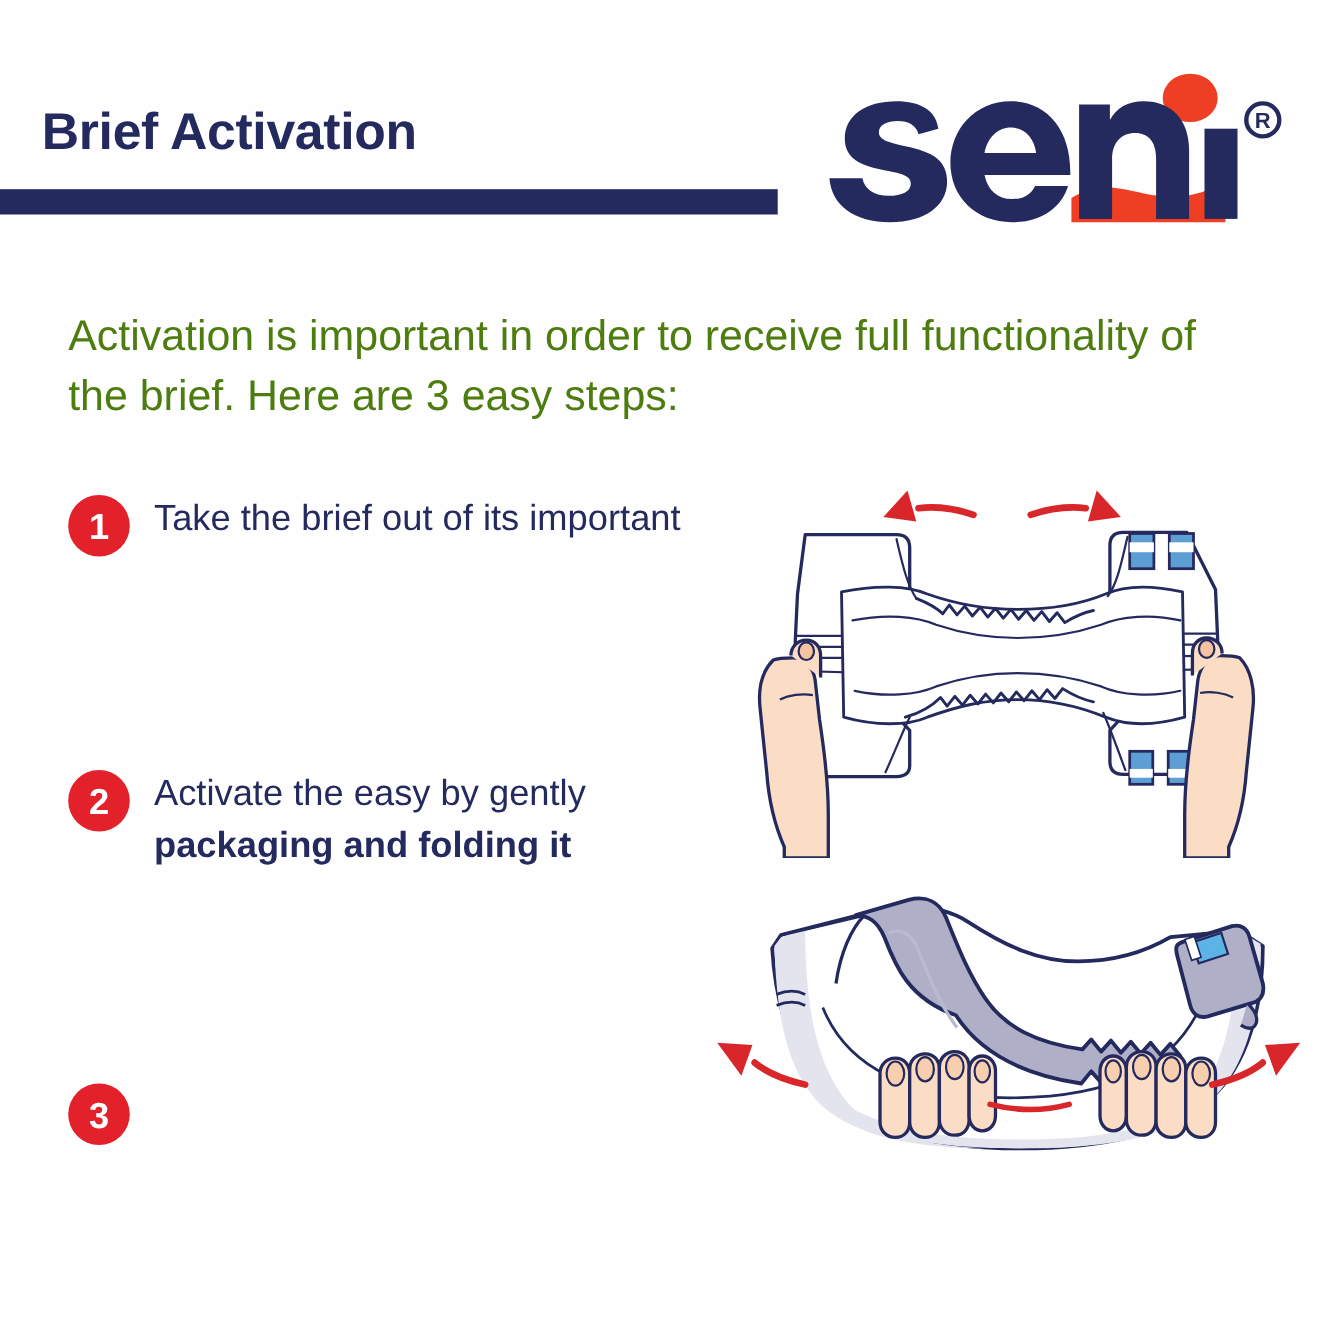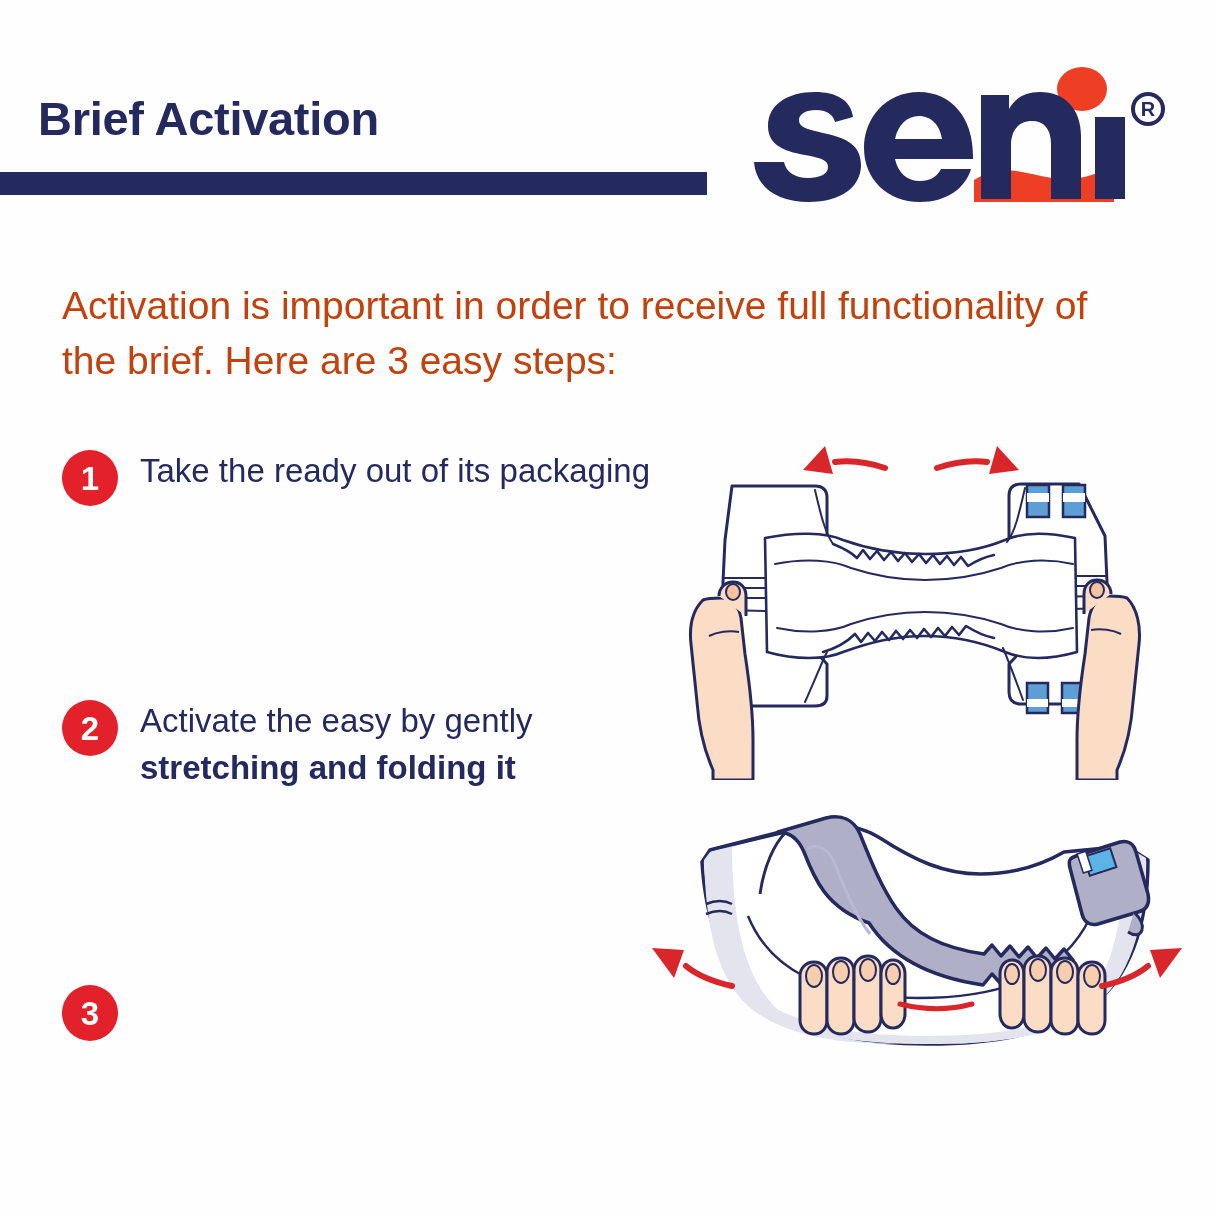--- a/index.html
+++ b/index.html
@@ -59,21 +59,21 @@
   .logo svg { display: block; }
 
   
   .intro {
     position: absolute;
     left: 62px;
     top: 278px;
     width: 1040px;
     font-size: 39px;
     line-height: 1.42;
-    color: #c2410c;
+    color: #4d7c0f;
     font-weight: 400;
   }
 
   
   .steps {
     position: absolute;
     left: 62px;
     top: 446px;
     width: 620px;
   }
@@ -171,28 +171,28 @@
     </div>
   </div>
 
   <div class="intro">Activation is important in order to receive full functionality of the brief. Here are 3 easy steps:</div>
 
   <div class="steps">
 
     <div class="step step-1">
       <div class="step-badge">1</div>
       <div class="step-text">
-        <span>Take the ready out of its packaging</span>
+        <span>Take the brief out of its important</span>
       </div>
     </div>
 
     <div class="step step-2">
       <div class="step-badge">2</div>
       <div class="step-text">
-        <span>Activate the easy by gently </span><b>stretching and folding it</b>
+        <span>Activate the easy by gently </span><b>packaging and folding it</b>
       </div>
     </div>
 
     <div class="step step-3">
       <div class="step-badge">3</div>
     </div>
   </div>
 
   <div class="illo illo-1">
     <svg viewBox="0 0 500 340" xmlns="http://www.w3.org/2000/svg" aria-hidden="true">

